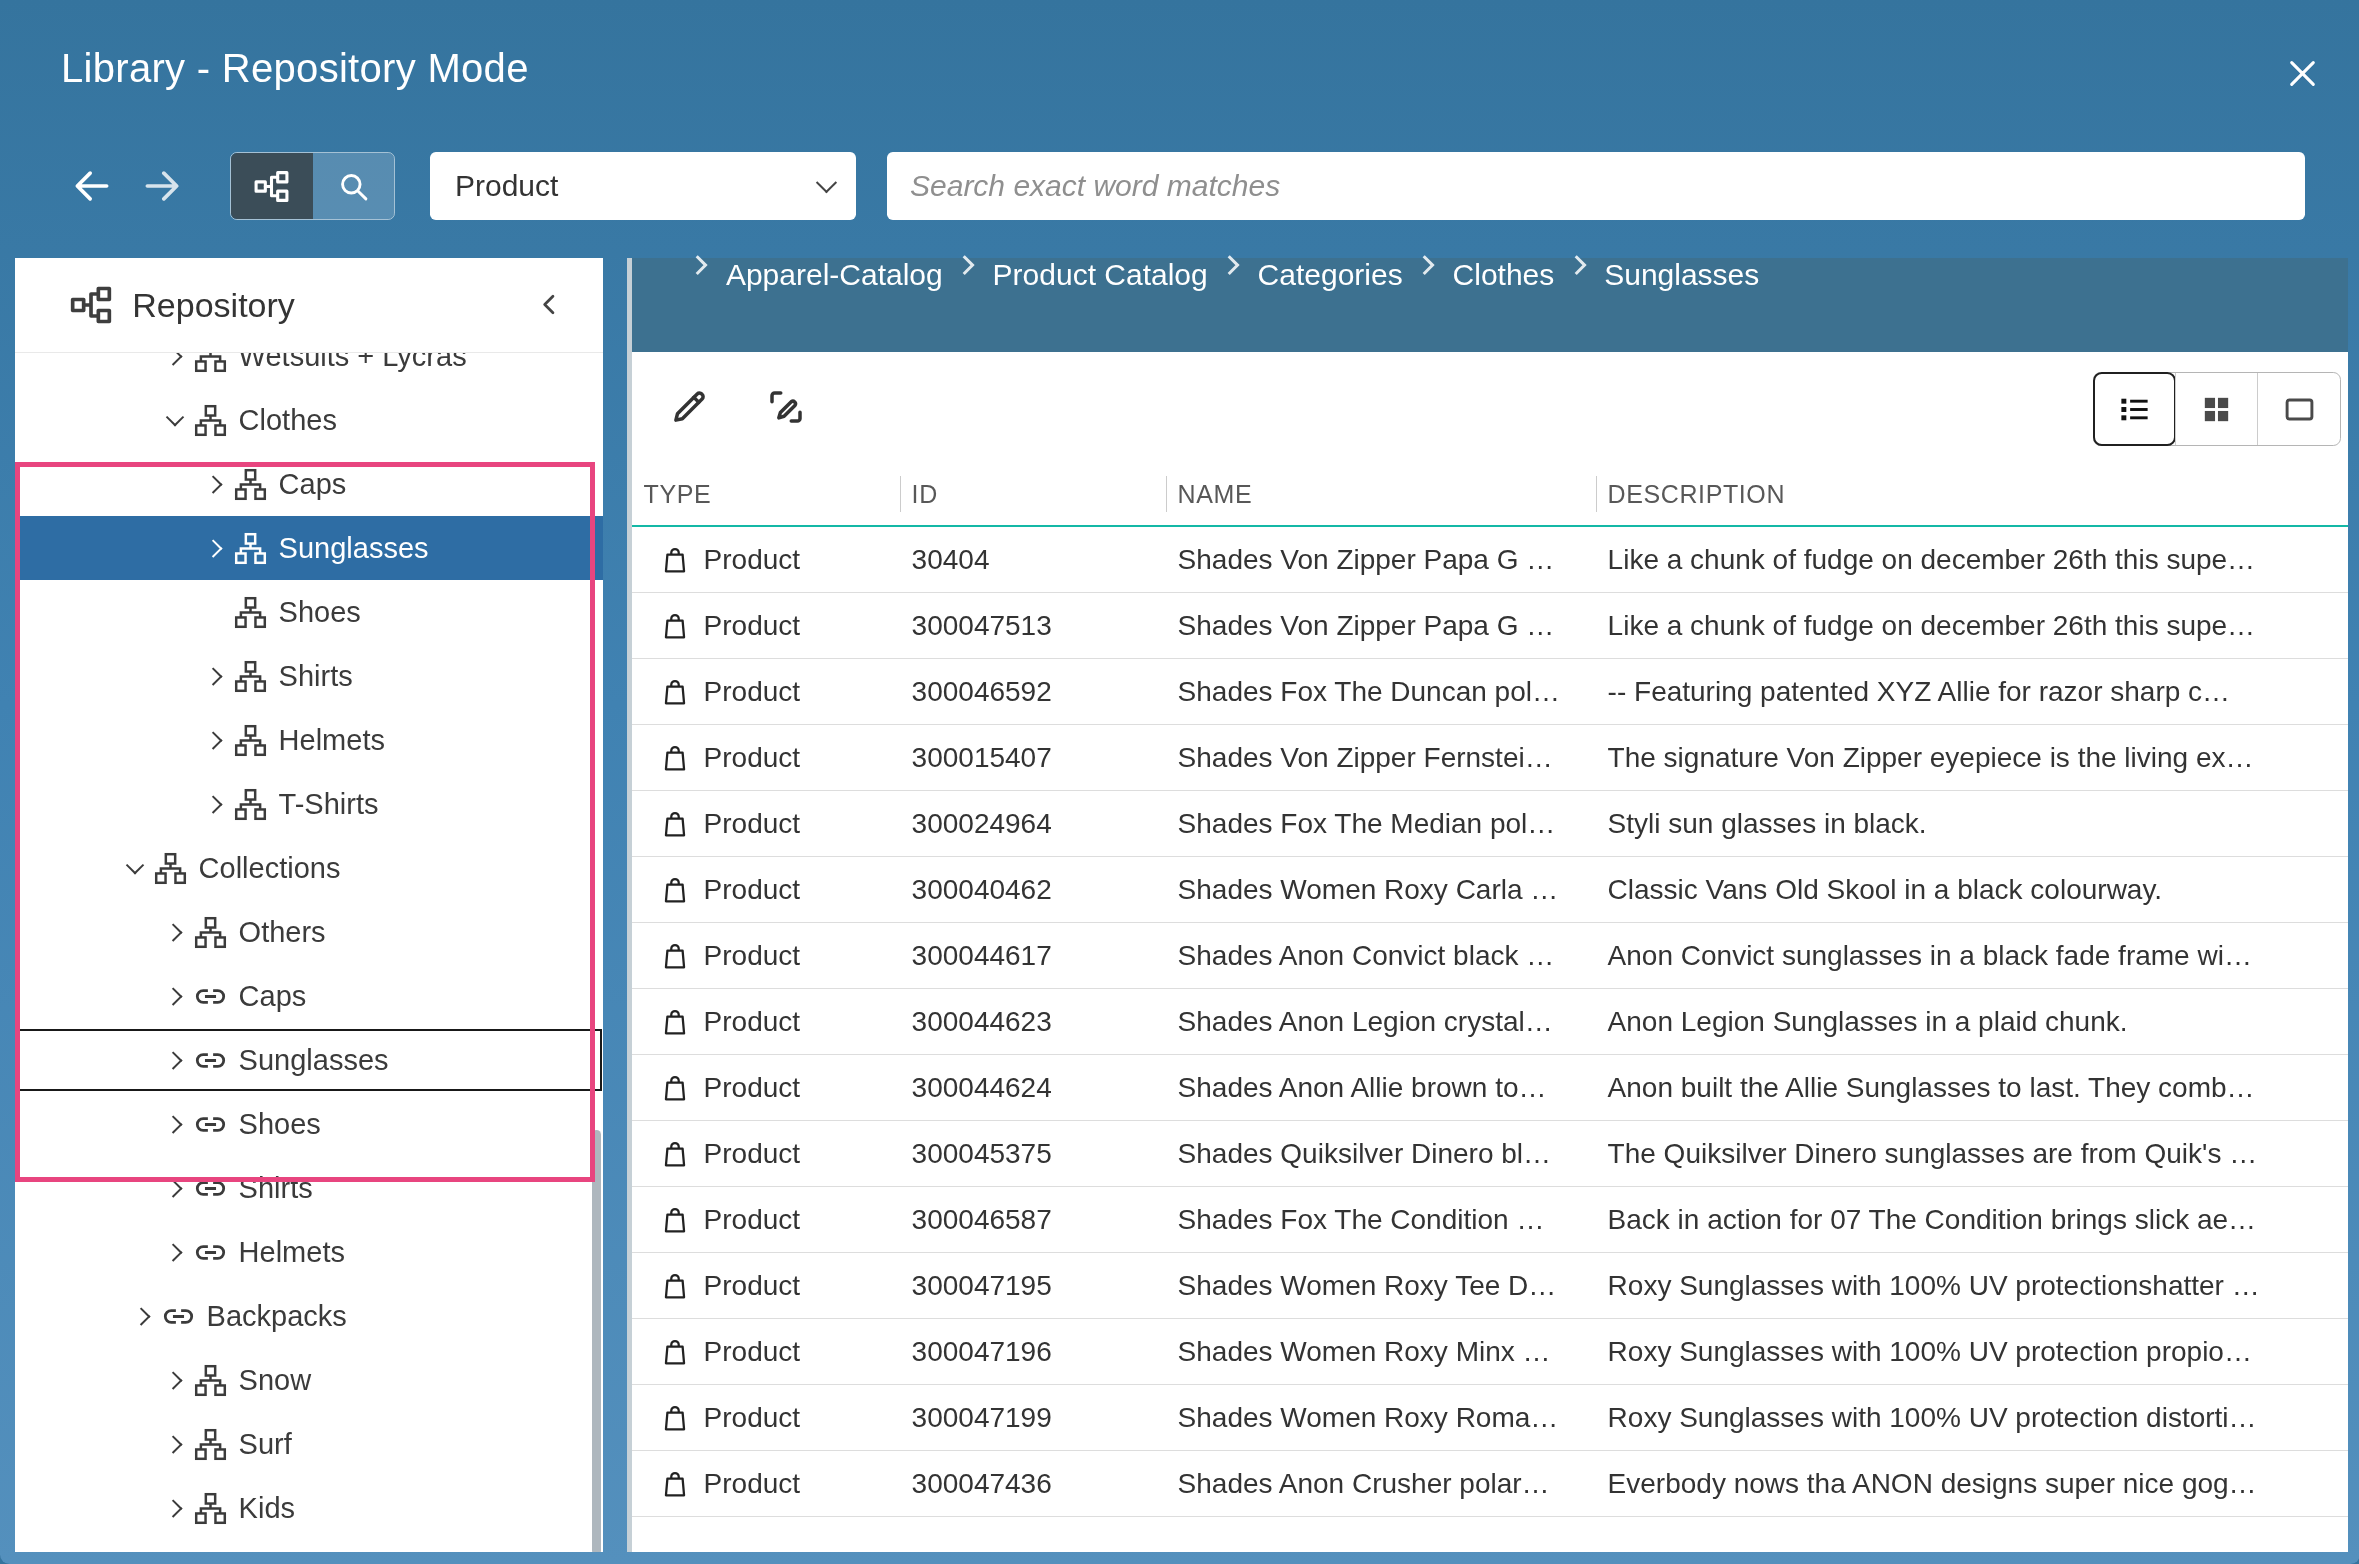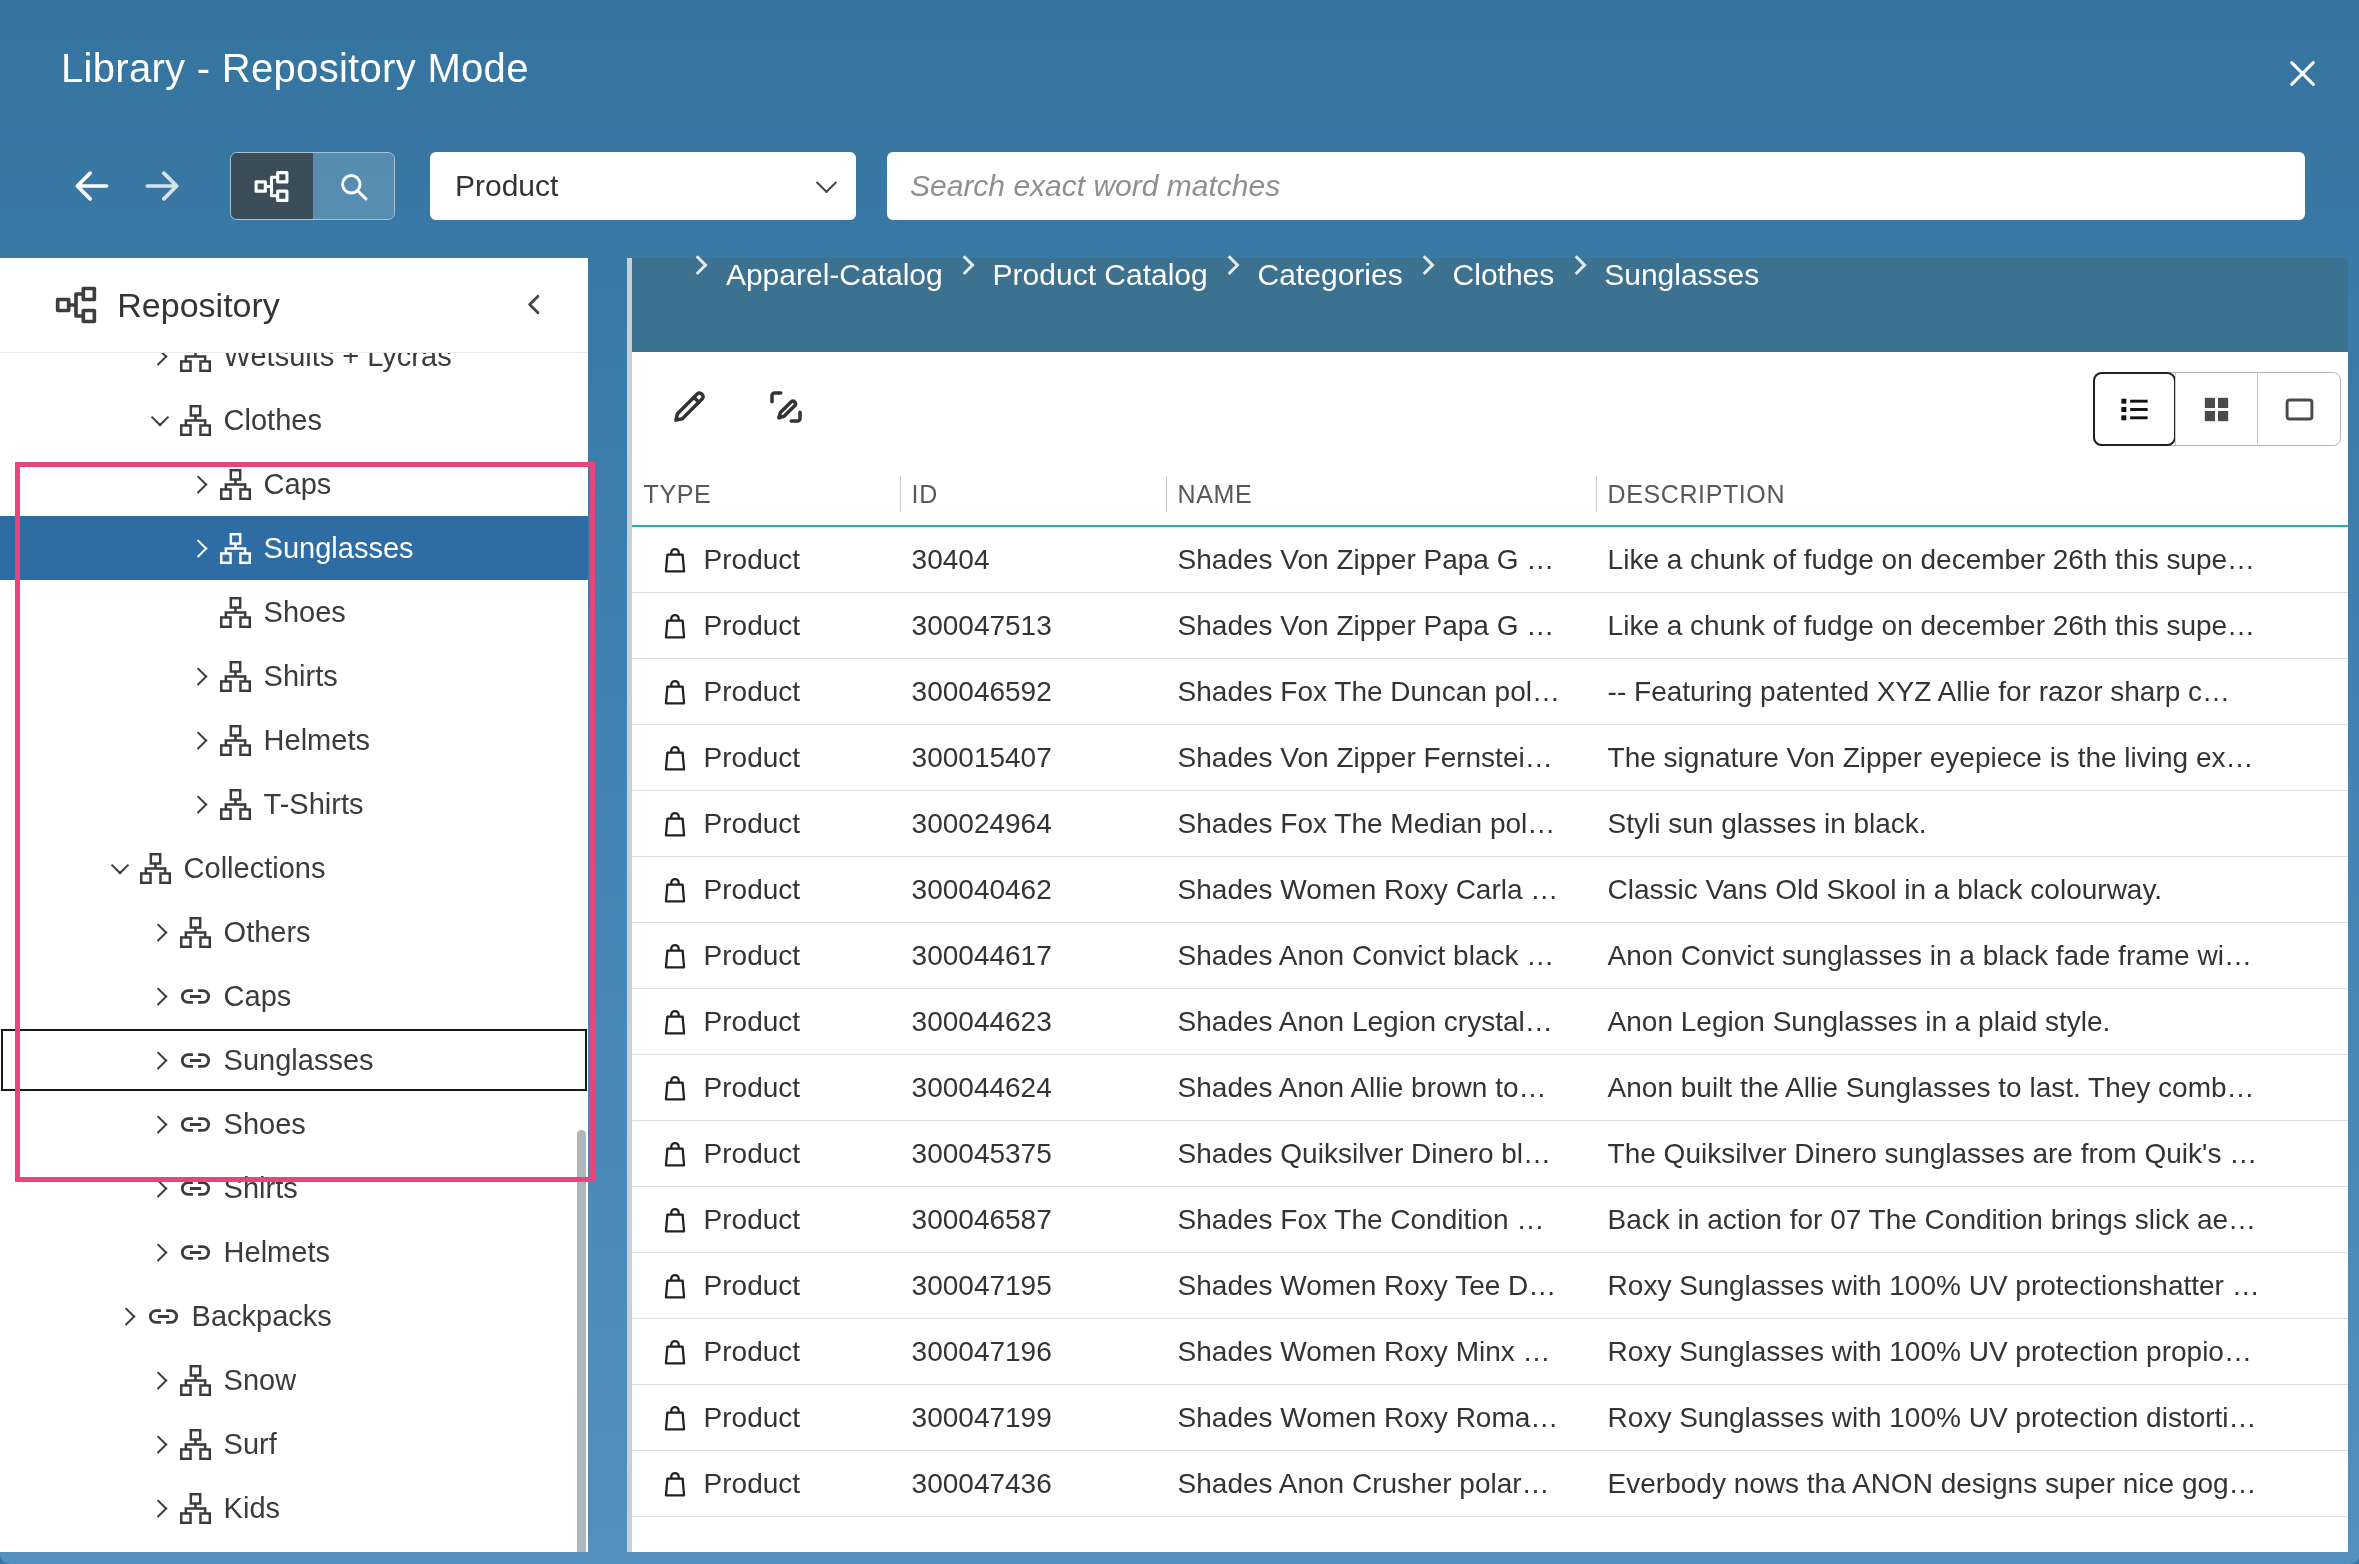--- a/index.html
+++ b/index.html
@@ -20,21 +20,21 @@
   .mode-group{position:absolute;left:230px;top:152px;width:165px;height:68px;border:1.9px solid rgba(255,255,255,.55);border-radius:6.8px;display:flex;overflow:hidden}
   .mode-btn{flex:1;display:flex;align-items:center;justify-content:center;color:#fff;cursor:pointer}
   .mode-btn.repo{background:#3b4d58}
   .mode-btn.search{background:rgba(255,255,255,.16)}
   .filter-select{position:absolute;left:430px;top:152px;width:426px;height:68px;background:#fff;border-radius:5.8px;display:flex;align-items:center;padding:0 25px;font-size:30px;color:#333;cursor:pointer}
   .filter-select .sel-chev{margin-left:auto;width:15.4px;height:15.4px;border-right:2.9px solid #444;border-bottom:2.9px solid #444;transform:rotate(45deg) translateY(-3.9px)}
   .search-input{position:absolute;left:887px;top:152px;width:1418px;height:68px;background:#fff;border:none;border-radius:5.8px;padding:0 23px;font-size:30px;color:#333;font-family:"Liberation Sans",sans-serif;outline:none}
   .search-input::placeholder{color:#8f8f8f;font-style:italic}
 
   
-  .sidebar{position:absolute;left:0;top:258px;width:588px;bottom:11.6px;background:#fff;overflow:hidden}
+  .sidebar{position:absolute;left:15px;top:258px;width:588px;bottom:11.6px;background:#fff;overflow:hidden}
   .panel-divider{position:absolute;left:627px;top:258px;width:5.8px;bottom:11.6px;background:#c6d0d6}
   .main{position:absolute;left:632px;top:258px;right:11.6px;bottom:11.6px;background:#fff}
 
   
   .side-header{position:absolute;left:0;top:0;right:0;height:94px;background:#fff;z-index:5;display:flex;align-items:center;padding-left:54px;gap:19.3px;box-shadow:0 1px 0 #e9e9e9}
   .side-header .hd-icon{width:44px;height:44px;color:#3e3e3e}
   .side-header .hd-title{font-size:34px;color:#343434}
   .collapse-btn{position:absolute;right:33px;top:25px;width:42px;height:42px;color:#444;display:flex;align-items:center;justify-content:center;cursor:pointer}
   .tree-viewport{position:absolute;left:0;top:94px;right:0;bottom:0;overflow:hidden}
   .tree-inner{margin-top:-28px}
@@ -521,21 +521,21 @@
             <span class="bag-ico">
               <svg viewBox="0 0 24 24">
                 <path d="M6.3 8h11.4l1.1 12.5H5.2L6.3 8z"></path>
                 <path d="M9.2 8V6.6a2.8 2.8 0 0 1 5.6 0V8"></path>
               </svg>
             </span>
             <span>Product</span>
           </div>
           <div class="cell id">300044623</div>
           <div class="cell name">Shades Anon Legion crystal…</div>
-          <div class="cell desc">Anon Legion Sunglasses in a plaid style.</div>
+          <div class="cell desc">Anon Legion Sunglasses in a plaid chunk.</div>
         </div>
         <div class="trow">
           <div class="cell type">
             <span class="bag-ico">
               <svg viewBox="0 0 24 24">
                 <path d="M6.3 8h11.4l1.1 12.5H5.2L6.3 8z"></path>
                 <path d="M9.2 8V6.6a2.8 2.8 0 0 1 5.6 0V8"></path>
               </svg>
             </span>
             <span>Product</span>

